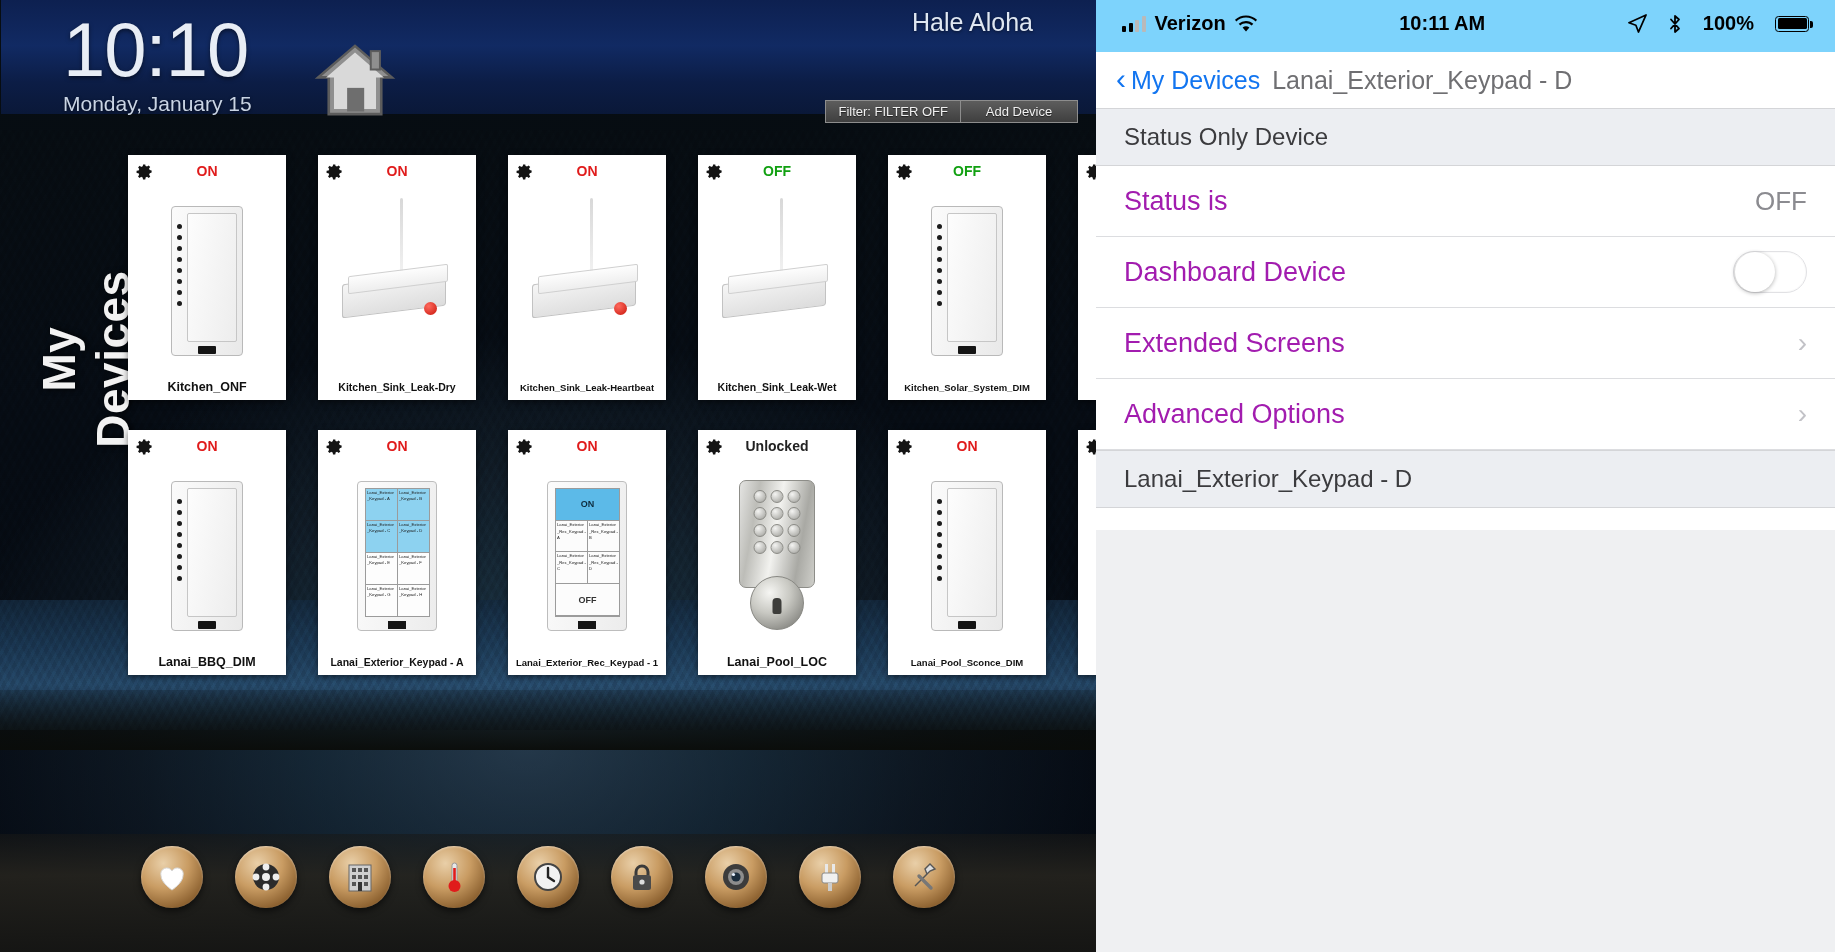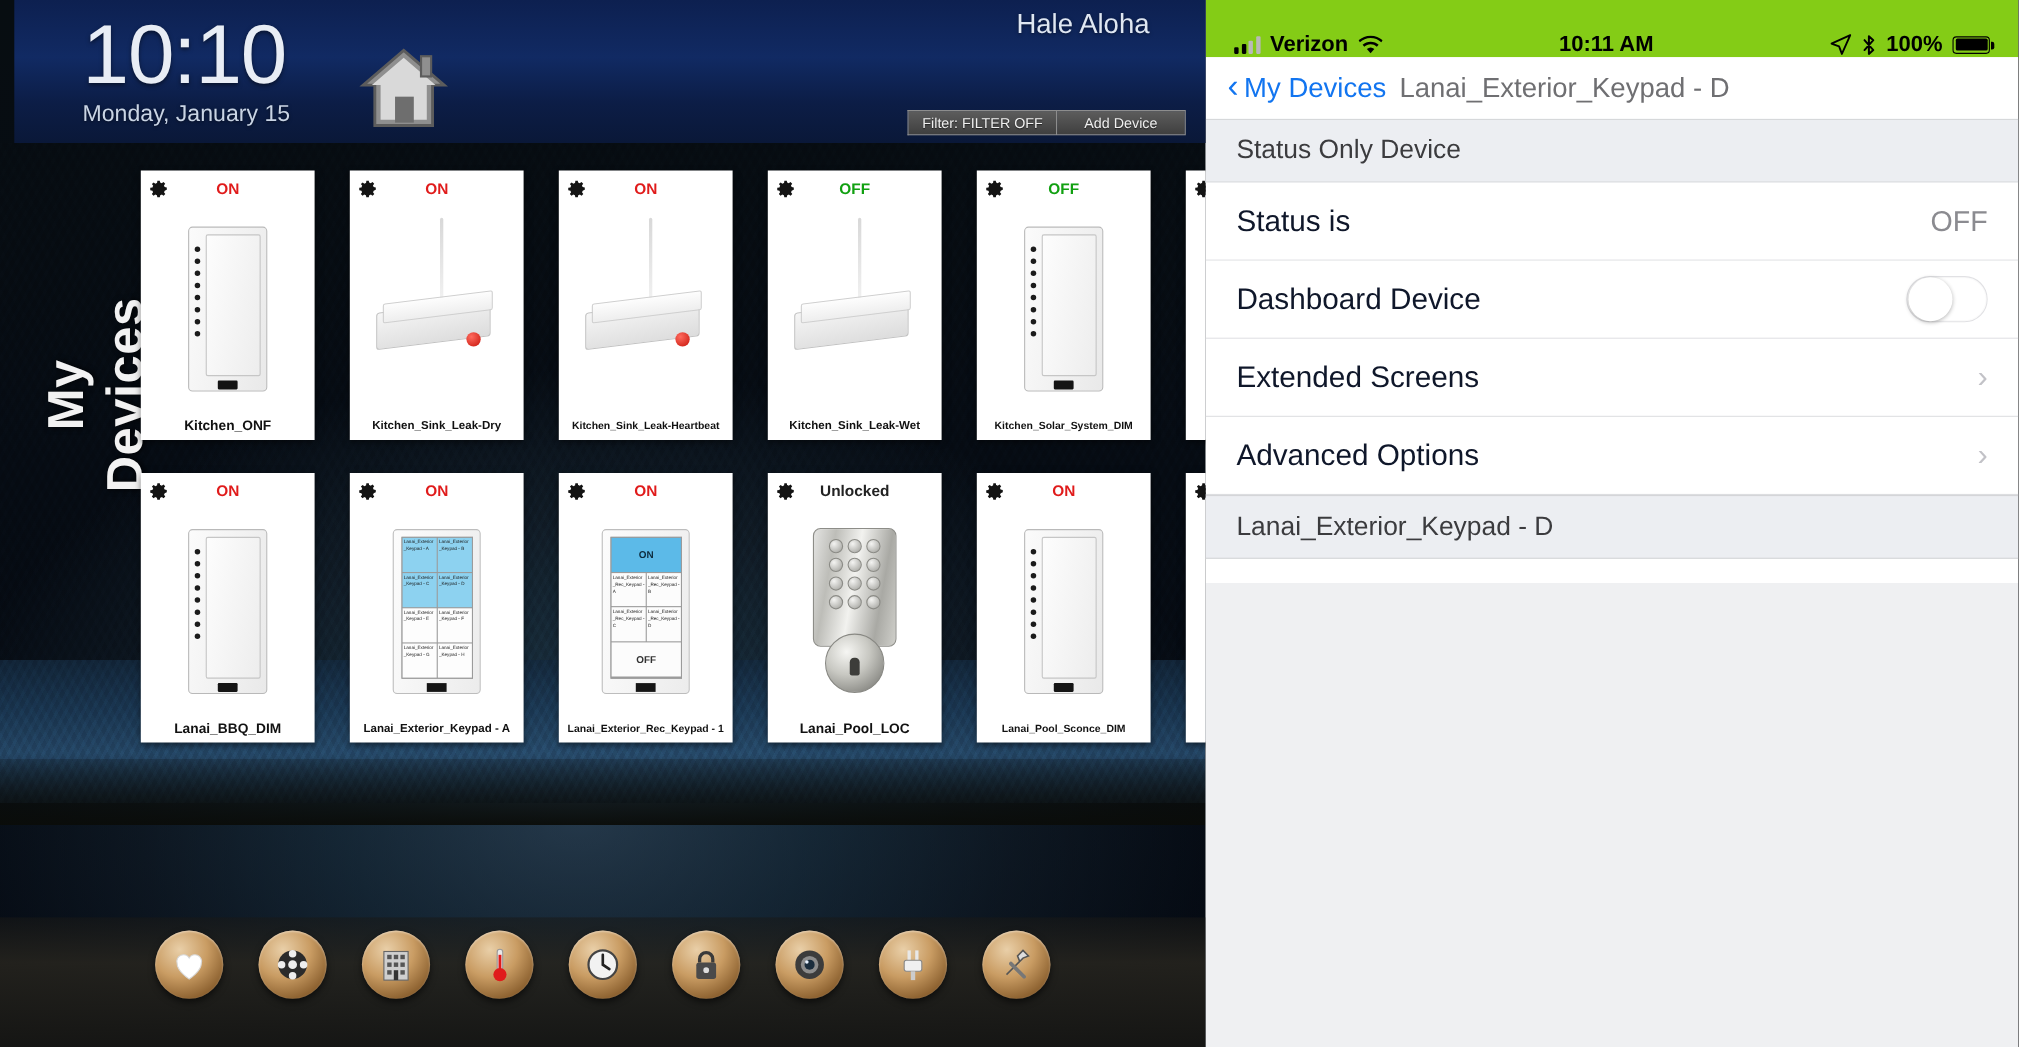--- a/index.html
+++ b/index.html
@@ -30,21 +30,21 @@
     background:linear-gradient(180deg,#14293f 0%, #1d3d5c 35%, #2a5176 65%, #16293c 100%);
     opacity:.85;
   }
   .dark-band{
     position:absolute; left:0; top:690px; width:100%; height:60px;
     background:linear-gradient(180deg, rgba(8,10,8,.2), rgba(10,12,9,.95));
   }
 
   
   .t-header{
-    position:absolute; left:13px; top:0; width:100%; height:130px;
+    position:absolute; left:1px; top:0; width:100%; height:114px;
     background:linear-gradient(180deg,#0d2050 0%, #112a63 40%, #0c1d46 72%, #0a1838 100%);
     z-index:5;
   }
   .clock-wrap{ position:absolute; left:62px; top:12px; }
   .clock-time{
     font-size:76px; font-weight:300; color:#e8edf5; letter-spacing:-1px;
     line-height:1; text-shadow:0 2px 4px rgba(0,0,0,.5);
   }
   .clock-date{
     font-size:21px; color:#c9d4e4; margin-top:4px; font-weight:400;
@@ -219,26 +219,26 @@
     display:flex; align-items:center; justify-content:center;
   }
   .dockicon svg{ width:34px; height:34px; }
 
   
   .phone{
     width:739px; height:952px; background:#eff0f2; position:relative; overflow:hidden;
     display:flex; flex-direction:column;
   }
   .statusbar{
-    height:52px; flex:none; display:flex; align-items:flex-end; padding:0 26px;
-    font-size:20px; font-weight:600; color:#000; background:#84cc16;
+    height:52px; flex:none; display:flex; align-items:flex-start; padding:12px 26px;
+    font-size:20px; font-weight:600; color:#000; background:#7dd3fc;
   }
   .sb-left{ display:flex; align-items:center; gap:9px; }
   .sb-center{ flex:1; text-align:center; }
-  .sb-right{ display:flex; align-items:center; gap:9px; }
+  .sb-right{ display:flex; align-items:center; gap:21px; }
   .bars{ display:flex; align-items:flex-end; gap:2.5px; height:16px; }
   .bars i{ width:4px; background:#000; border-radius:1px; display:block; }
   .bars i:nth-child(1){ height:6px; }
   .bars i:nth-child(2){ height:9px; }
   .bars i:nth-child(3){ height:12px; background:#b9b9b9; }
   .bars i:nth-child(4){ height:16px; background:#b9b9b9; }
   .battery{
     width:34px; height:16px; border:1.8px solid #000; border-radius:3.5px;
     position:relative; padding:1.5px;
   }
@@ -259,21 +259,21 @@
 
   .tablelist{ flex:1; background:#fff; overflow:hidden; }
   .grp-header{
     background:#eceef2; padding:14px 28px; font-size:24px; color:#3b3b3e;
     border-top:1px solid #d4d5d8; border-bottom:1px solid #d4d5d8;
   }
   .row{
     min-height:71px; display:flex; align-items:center; justify-content:space-between;
     padding:0 28px; border-bottom:1px solid #dcdde0; background:#fff; cursor:pointer;
   }
-  .row-label{ font-size:27px; color:#0f172a; }
+  .row-label{ font-size:27px; color:#a21caf; }
   .row-value{ font-size:26px; color:#8b8b90; }
   .chev-r{ color:#c2c2c7; font-size:28px; font-weight:300; }
   .toggle{
     width:74px; height:42px; border-radius:21px; background:#fff;
     border:1.6px solid #e1e1e4; position:relative; cursor:pointer; flex:none;
     box-shadow:inset 0 0 0 1px rgba(0,0,0,.02);
   }
   .toggle i{
     position:absolute; left:1px; top:0; width:40px; height:40px; border-radius:50%;
     background:#fff; box-shadow:0 1px 4px rgba(0,0,0,.3); display:block;

